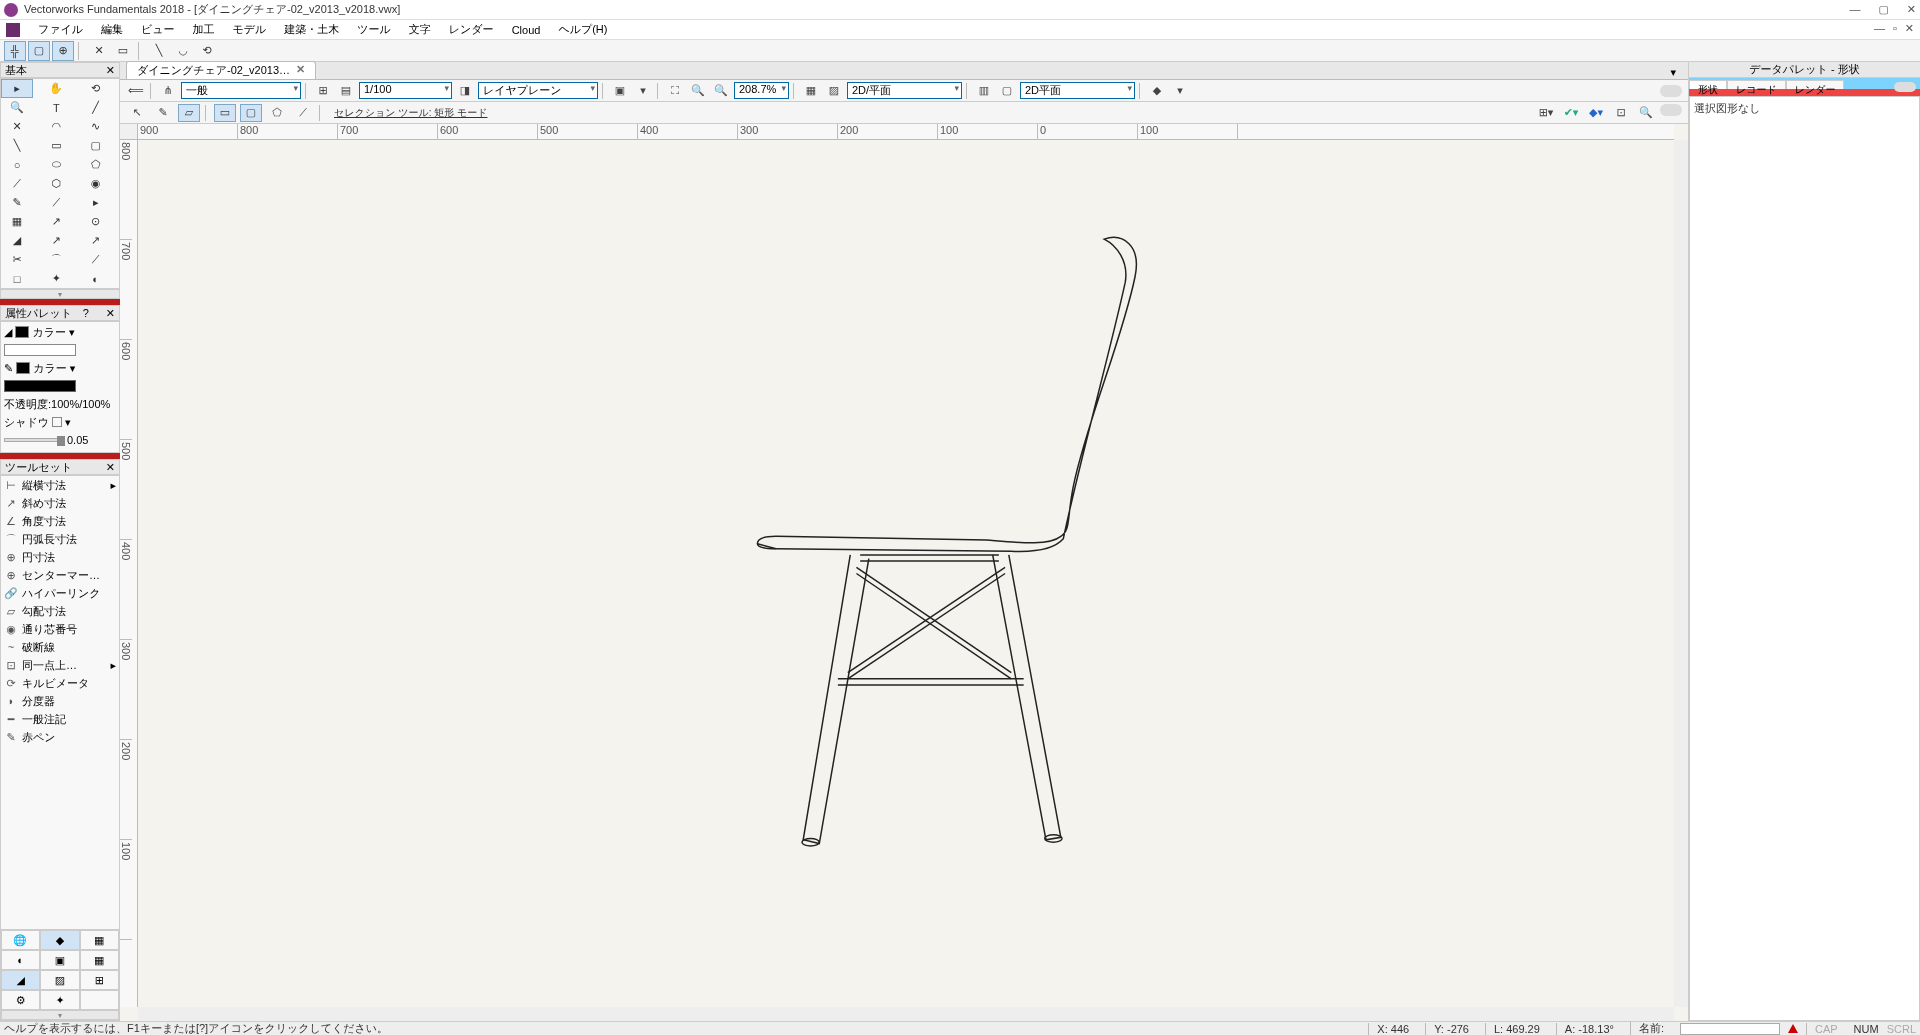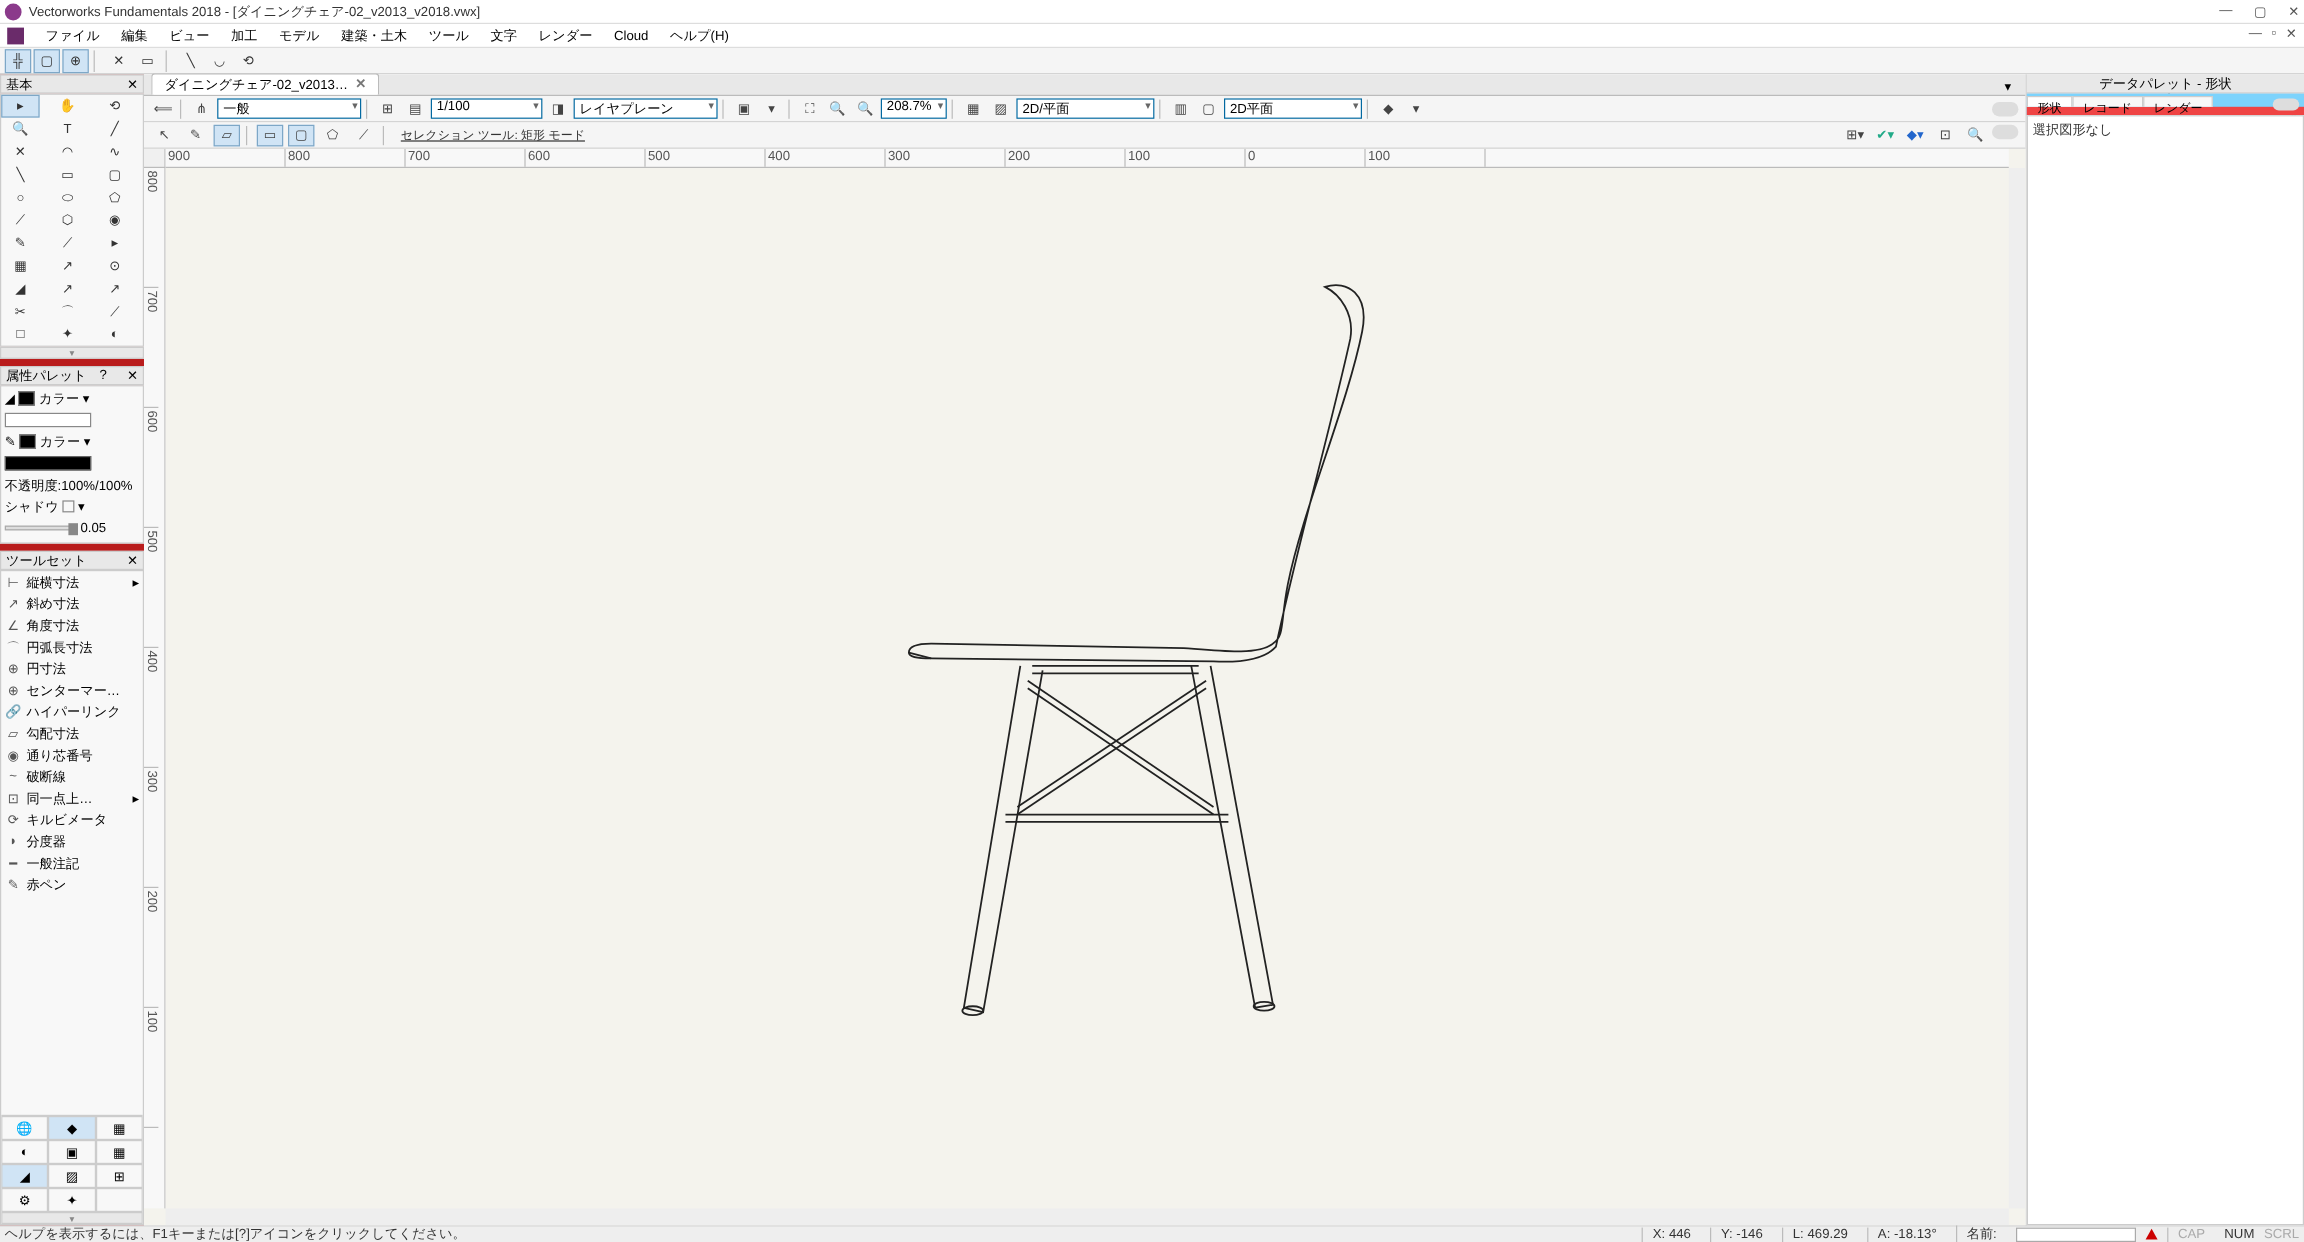--- a/index.html
+++ b/index.html
@@ -454,21 +454,21 @@
       <span>選択図形なし</span>
     </div>
   </div>
 
 </div>
 
 <div class="statusbar">
   <span>ヘルプを表示するには、F1キーまたは[?]アイコンをクリックしてください。</span>
   <span class="flex"></span>
   <span class="cell">X: 446</span>
-  <span class="cell">Y: -146</span>
+  <span class="cell">Y: -276</span>
   <span class="cell">L: 469.29</span>
   <span class="cell">A: -18.13°</span>
   <span class="cell">名前:</span>
   <input style="">
   <span class="redtri"></span>
   <span class="cell" style="color:#aaa">CAP</span>
   <span style="color:#333">NUM</span>
   <span style="color:#aaa">SCRL</span>
 </div>
 

